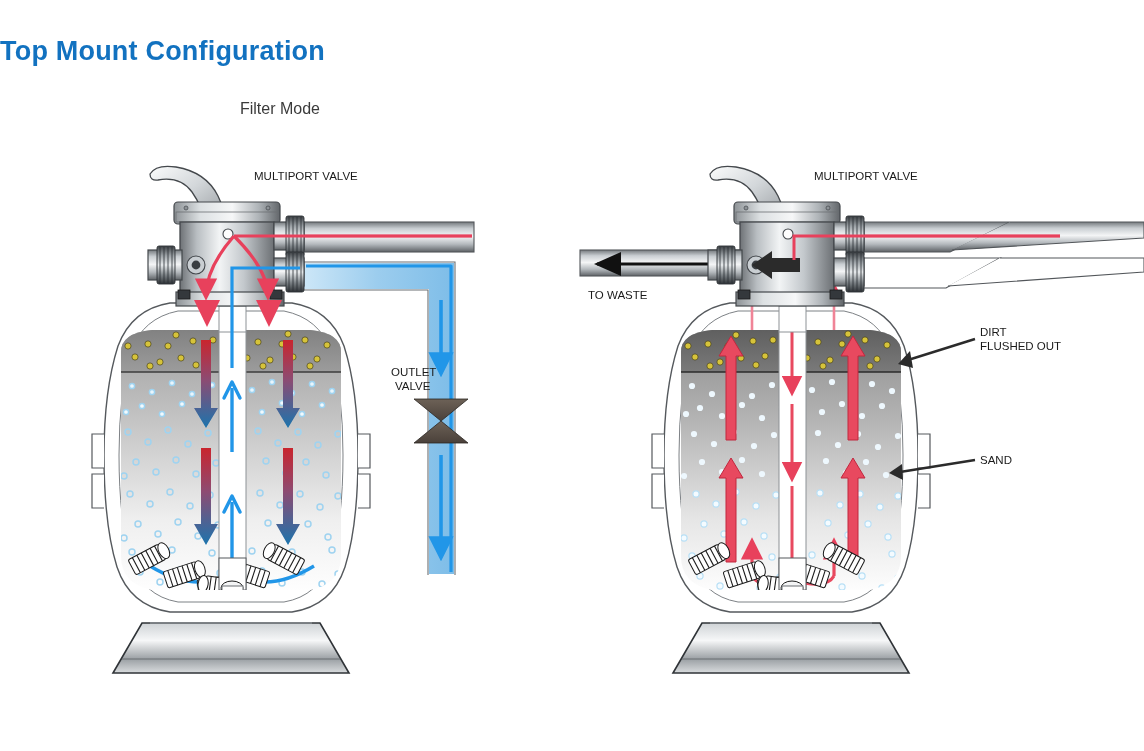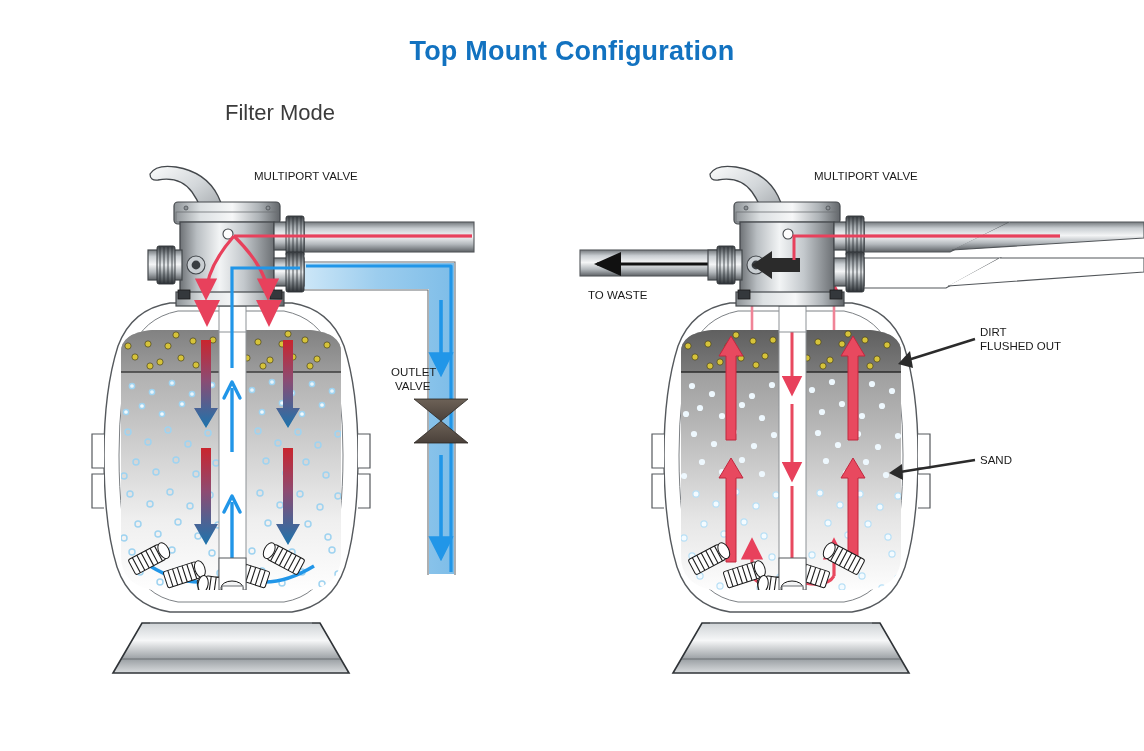--- a/index.html
+++ b/index.html
@@ -1,21 +1,21 @@
 <!DOCTYPE html>
 <html><head>
 <meta charset="utf-8">
 <style>
   html,body{margin:0;padding:0;background:#ffffff;}
   body{width:1144px;height:751px;position:relative;overflow:hidden;
        font-family:"Liberation Sans", sans-serif;}
   #root{position:absolute;inset:0;}
-  .title{position:absolute;left:0;top:36px;width:1144px;text-align:center;
+  .title{position:absolute;left:0;top:36px;width:1144px;text-align:left;
          font-size:27px;font-weight:bold;color:#1272c0;letter-spacing:.2px;}
-  .submode{position:absolute;top:100px;font-size:22px;color:#3b3b3b;font-weight:400;}
+  .submode{position:absolute;top:100px;font-size:16px;color:#3b3b3b;font-weight:400;}
   .sub-left{left:0;width:560px;text-align:center;}
   .sub-right{left:570px;width:560px;text-align:center;}
   svg{position:absolute;left:0;top:0;}
   .nosel{user-select:none;}
 </style>
 </head>
 <body>
 
 <div id="root">
 

